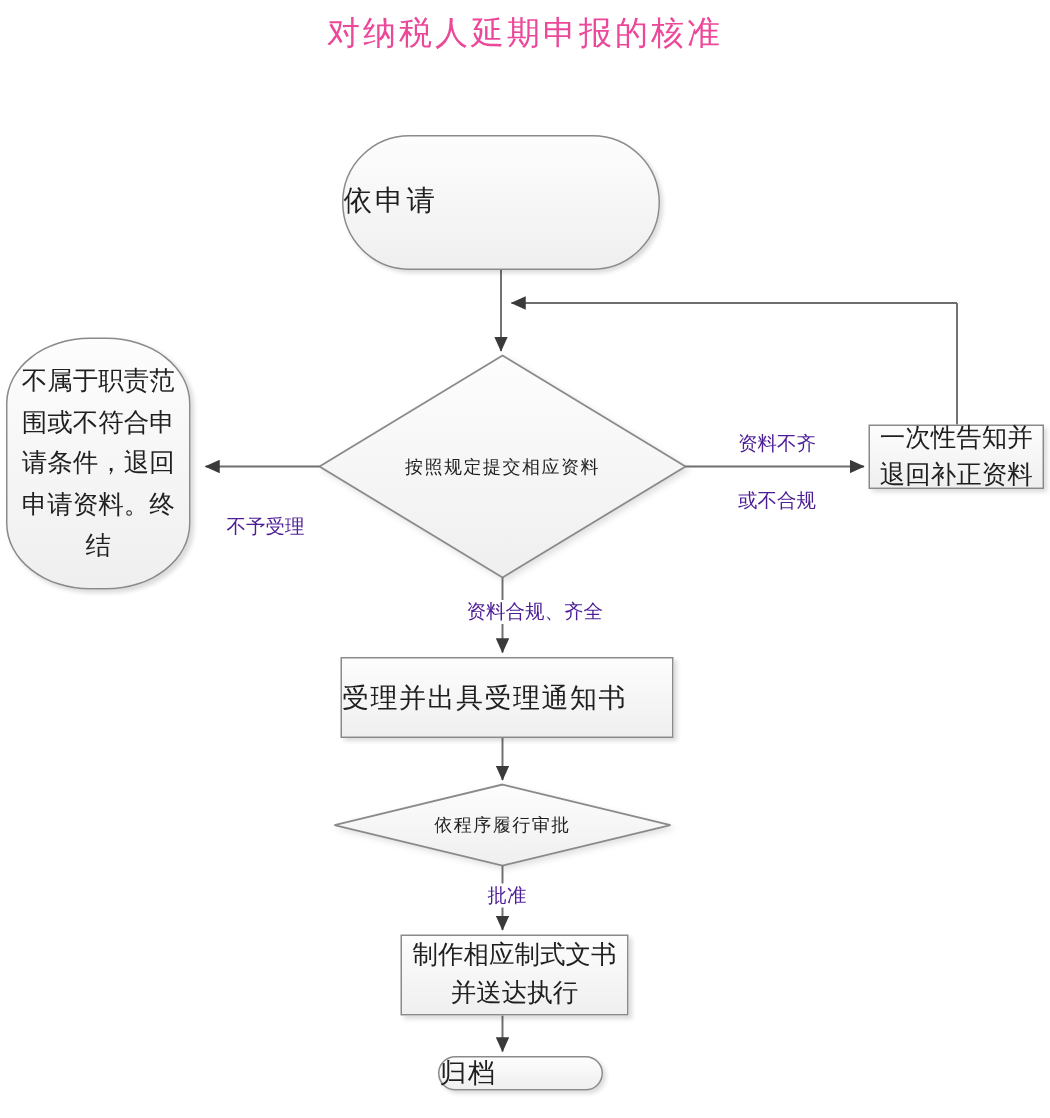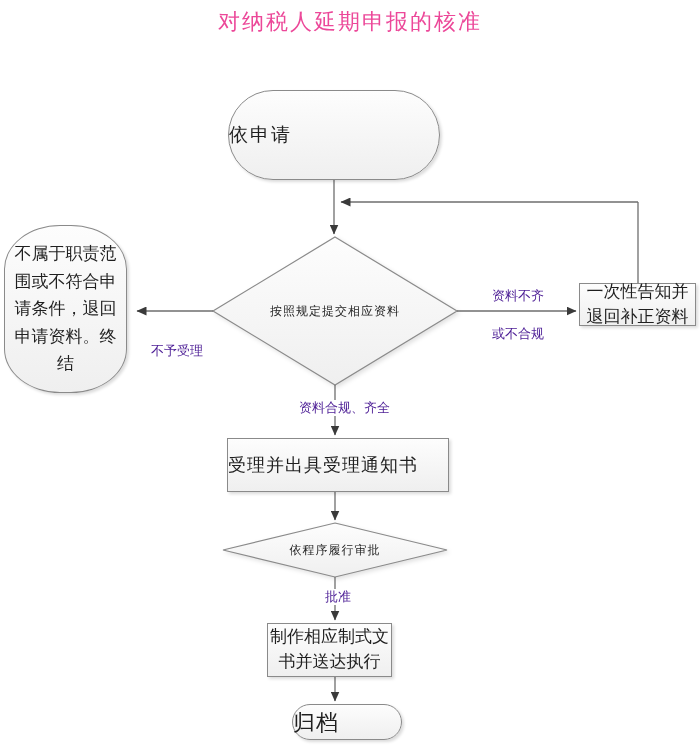--- a/index.html
+++ b/index.html
@@ -40,22 +40,22 @@
     border: 1px solid var(--border);
     box-shadow: 2px 2px 3px rgba(0,0,0,0.14);
     font-size: 18px;
     line-height: 1.5;
     word-break: break-all;
   }
   .terminator-start { left: 228px; top: 90px; width: 212px; height: 90px; border-radius: 46px; font-size: 19px; letter-spacing: 2px; }
   .terminator-reject { left: 4px; top: 225px; width: 123px; height: 168px; border-radius: 56px / 44px; font-size: 17px; line-height: 1.62; padding: 0 3px; }
   .process-notify { left: 579px; top: 283px; width: 117px; height: 43px; font-size: 17px; line-height: 1.45; }
   .process-accept { left: 227px; top: 438px; width: 222px; height: 54px; font-size: 18px; letter-spacing: 1px; }
-  .process-produce { left: 267px; top: 623px; width: 125px; height: 54px; font-size: 17px; line-height: 1.45; }
-  .terminator-archive { left: 292px; top: 704px; width: 110px; height: 36px; border-radius: 20px; font-size: 22px; letter-spacing: 1px; }
+  .process-produce { left: 267px; top: 623px; width: 152px; height: 54px; font-size: 17px; line-height: 1.45; }
+  .terminator-archive { left: 292px; top: 704px; width: 110px; height: 23px; border-radius: 20px; font-size: 18px; letter-spacing: 1px; }
   .diamond-label {
     position: absolute;
     display: flex;
     align-items: center;
     justify-content: center;
     text-align: center;
     font-size: 12px;
     letter-spacing: 1px;
   }
   .diamond-label.d1 { left: 215px; top: 295px; width: 240px; height: 32px; }
@@ -64,21 +64,21 @@
     position: absolute;
     font-size: 13px;
     text-align: right;
     line-height: 1.2;
     color: #4c1d95;
   }
   .bg { background: var(--page_bg); padding: 0 2px; }
   .lbl-not-accepted { left: 141px; top: 303px; width: 64px; margin-top: 40px; }
   .lbl-inc1 { left: 480px; top: 288px; width: 64px; }
   .lbl-inc2 { left: 480px; top: 313px; width: 64px; margin-top: 13px; }
-  .lbl-compliant { left: 278px; top: 400px; width: 114px; }
+  .lbl-compliant { left: 290px; top: 400px; width: 114px; }
   .lbl-approved { left: 317px; top: 589px; width: 36px; }
 </style>
 </head>
 <body>
 
 <div class="stage">
 
   <div class="title">对纳税人延期申报的核准</div>
 
   <svg class="wires" width="700" height="745" viewBox="0 0 700 745">

